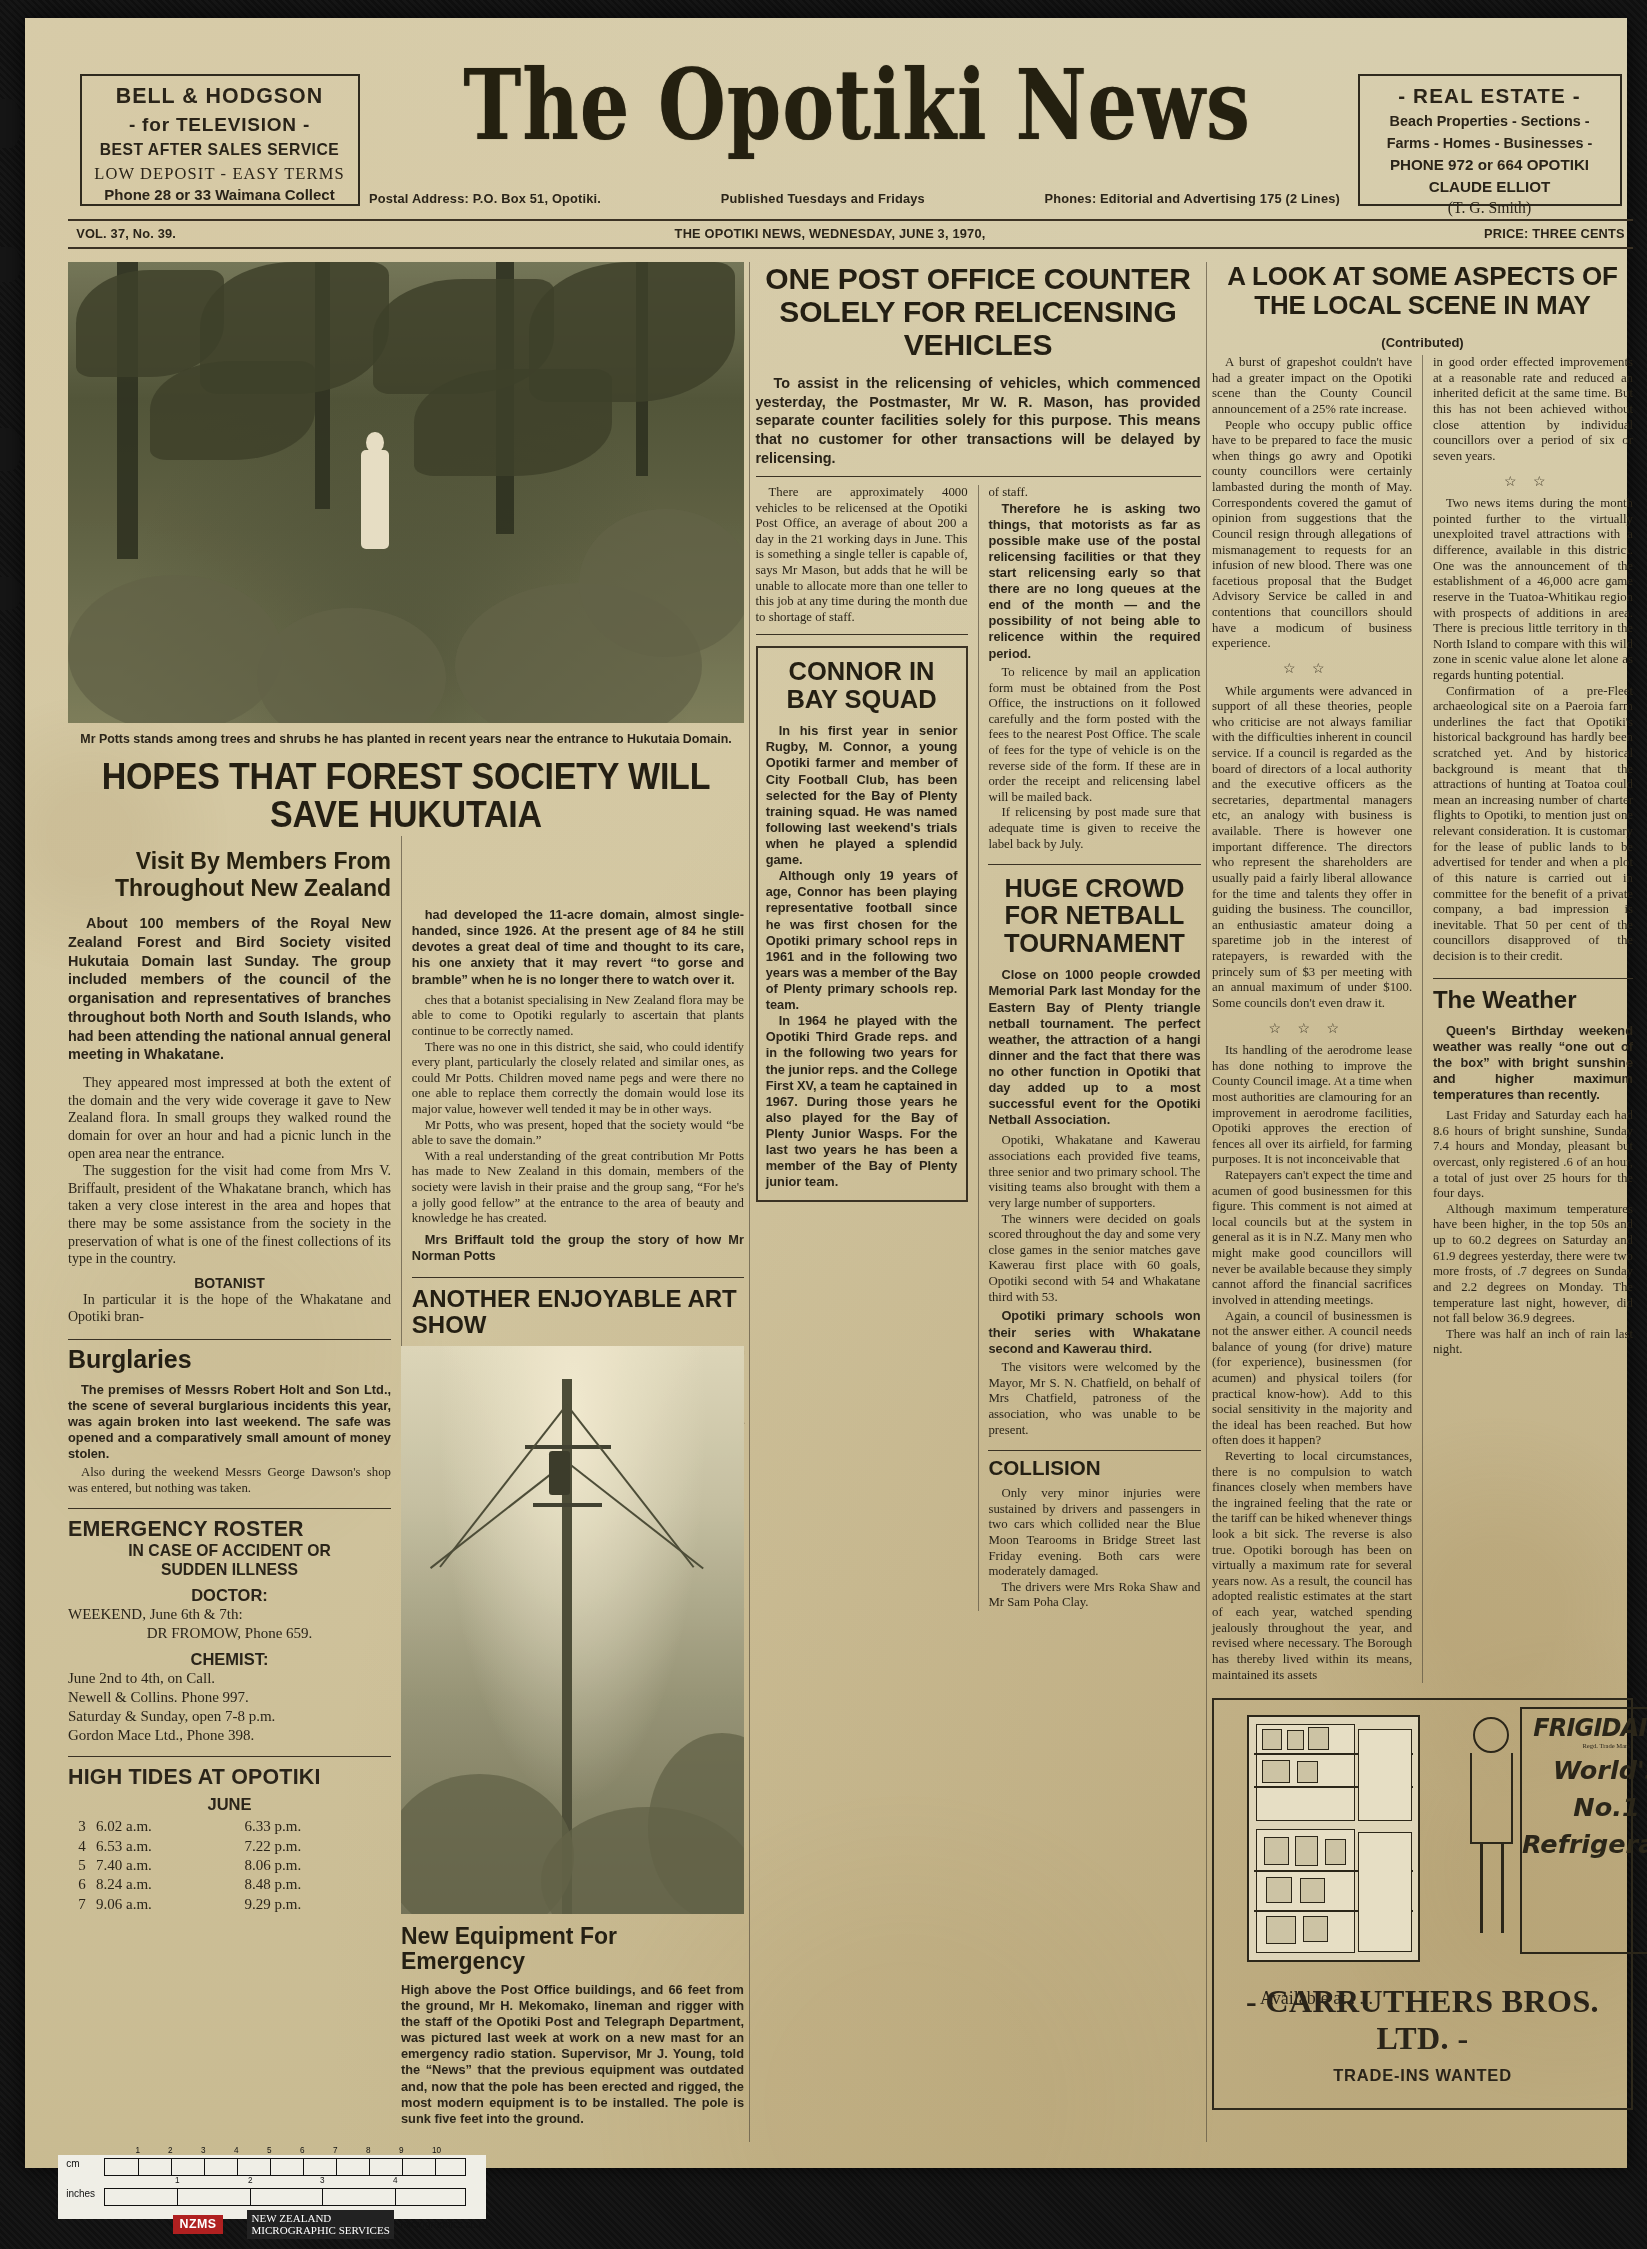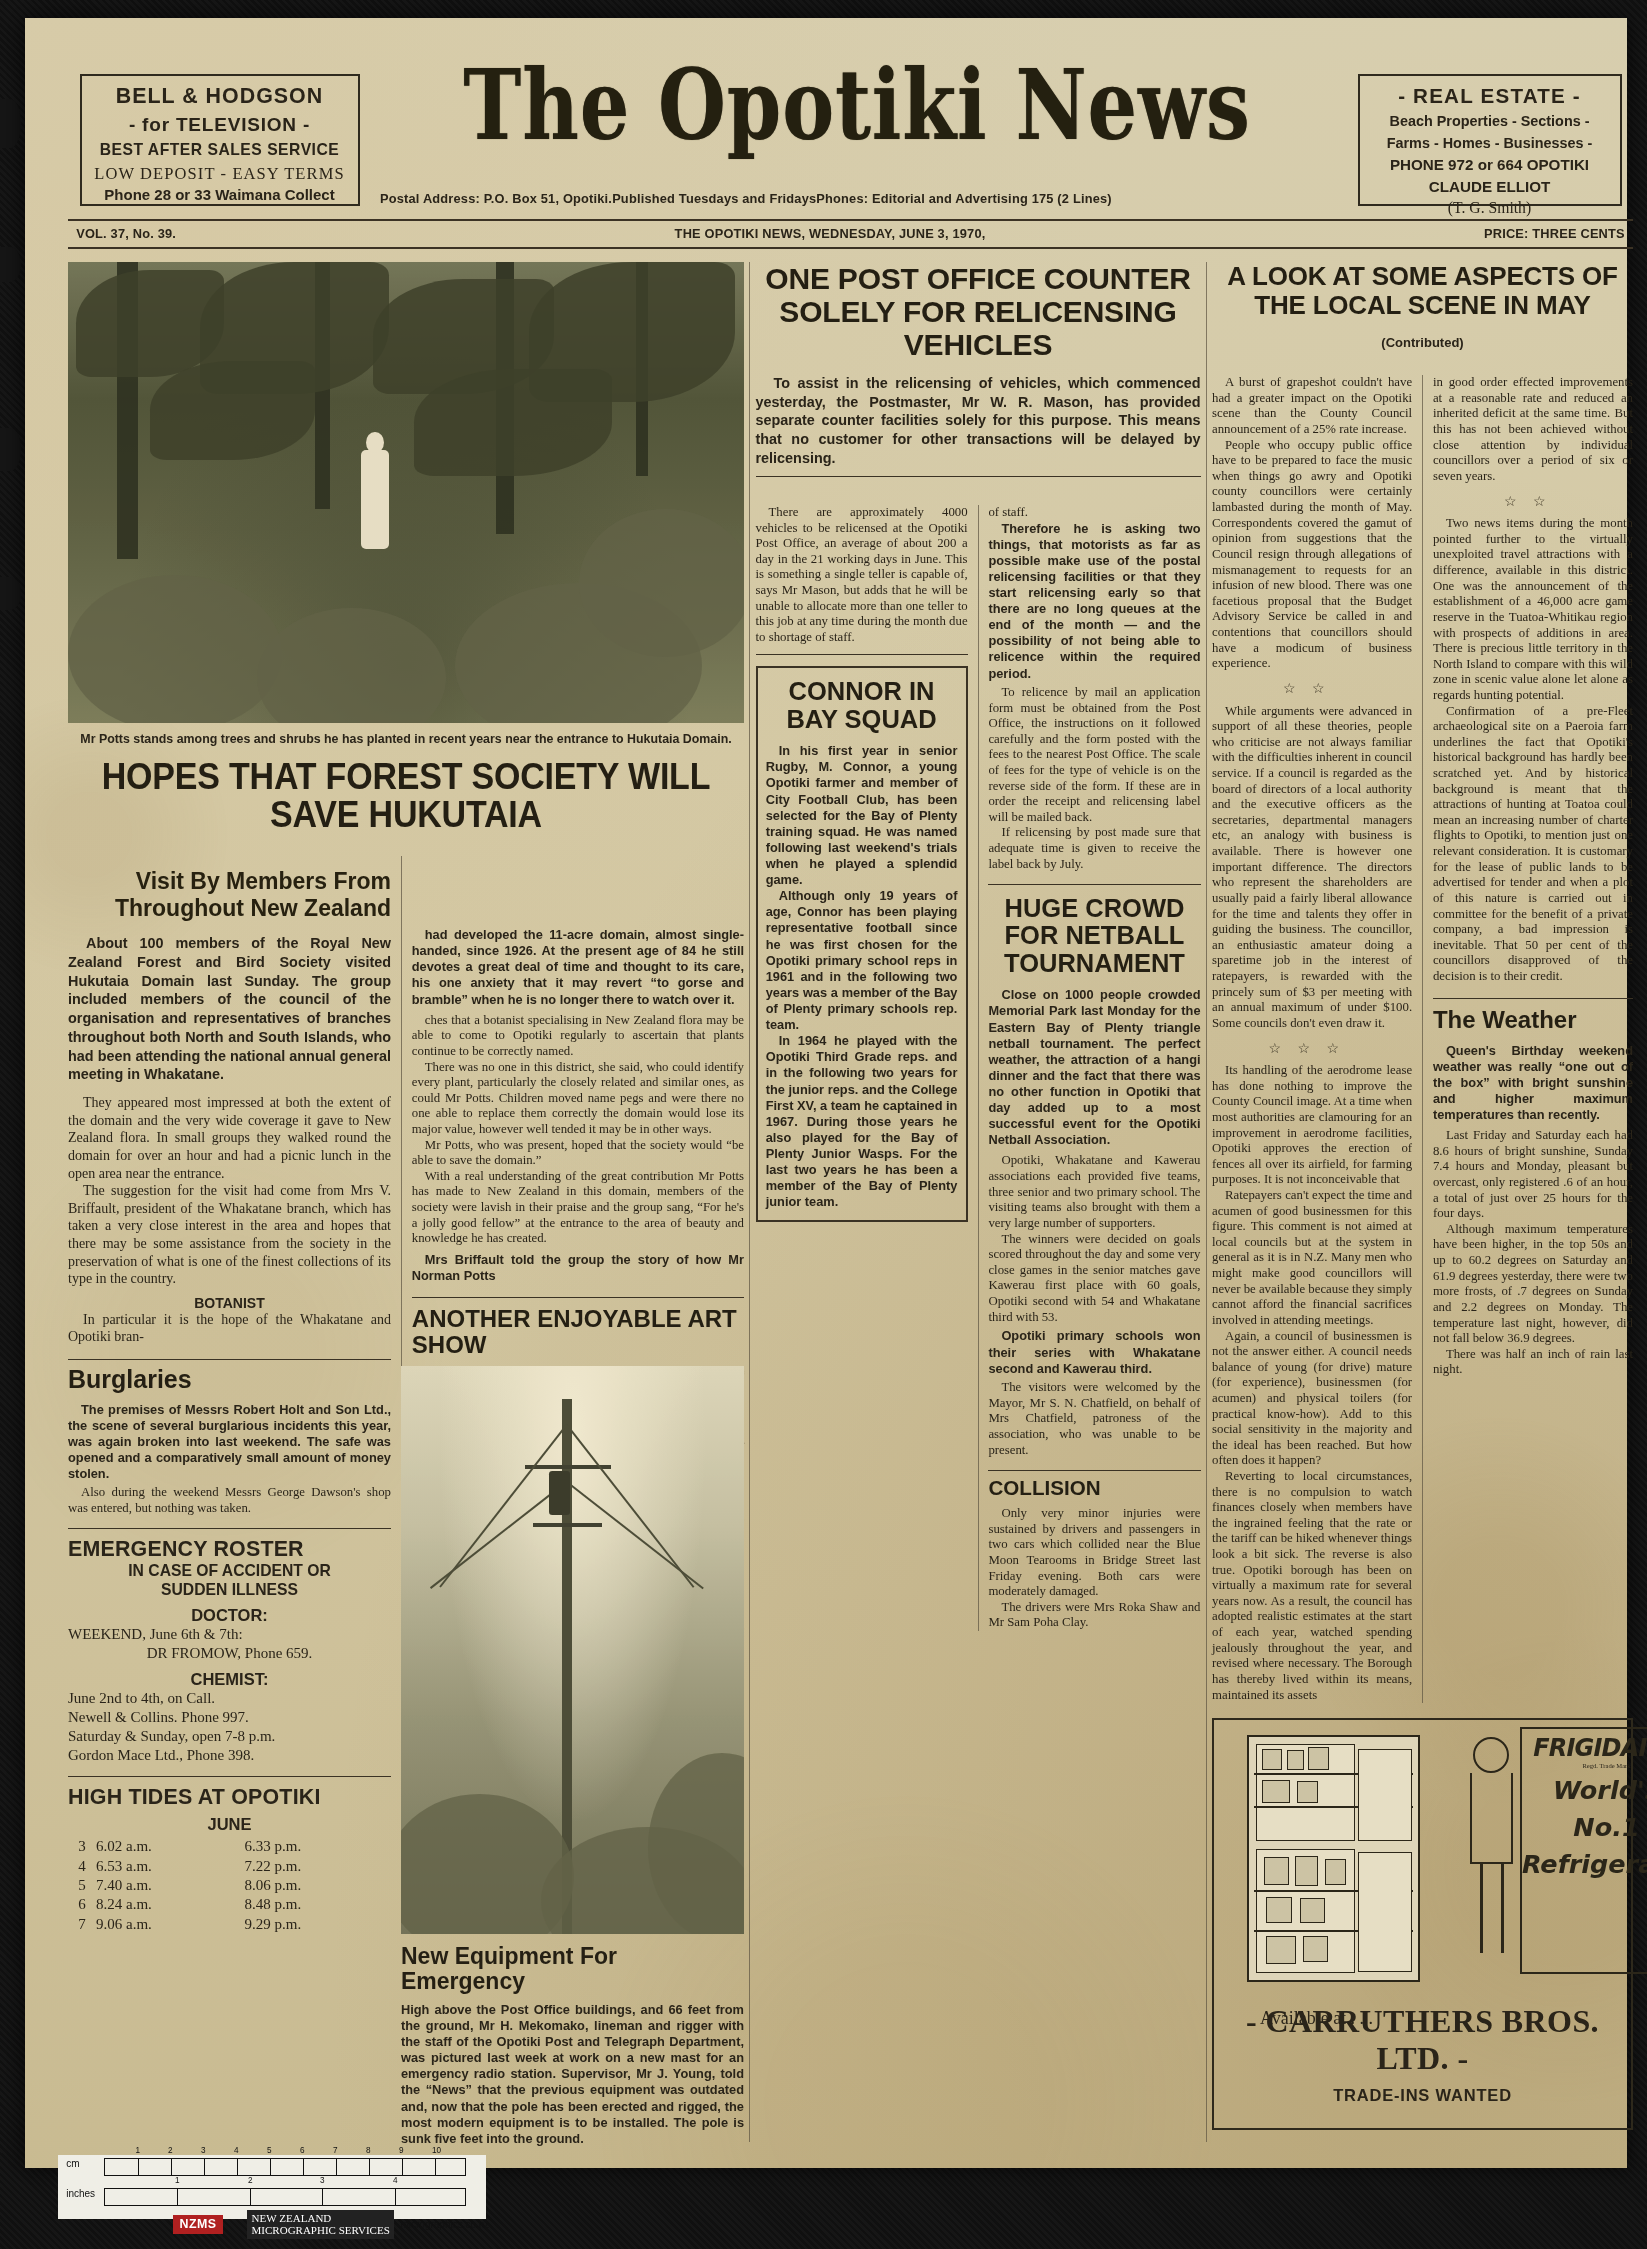--- a/index.html
+++ b/index.html
@@ -72,24 +72,25 @@
   #nameplate{
     position:absolute; left:306px; right:293px; top:6.6px; text-align:center;
   }
   #nameplate .title{
     font-family:"DejaVu Serif", serif; font-weight:bold; font-size:78px;
     letter-spacing:0.8px; line-height:1.0; color:#24200f;
     text-shadow:0 0 0.8px rgba(40,34,18,.6);
     transform:scaleY(1.25); transform-origin:top center;
   }
   #imprint{
-    position:absolute; left:312px; right:293px; top:142px;
-    display:flex; justify-content:flex-start;
+    position:absolute; left:301px; right:293px; top:142px;
+    display:flex; justify-content:space-between;
     font-family:"Liberation Sans",sans-serif; font-weight:bold; font-size:12.8px;
     letter-spacing:0.2px;
+    gap:11px;
   }
   #volbar{
     position:absolute; left:0; right:0; top:170px;
     border-top:2.5px double #3b3223; border-bottom:2.5px double #3b3223;
     padding:5px 8.2px 5.8px;
     display:flex; justify-content:space-between;
     font-family:"Liberation Sans",sans-serif; font-weight:bold; font-size:12.8px;
     letter-spacing:0.2px;
   }
 
@@ -119,21 +120,21 @@
   .body p{ text-indent:15px; margin:0; }
   .bodysm{ font-family:"Liberation Serif",serif; font-size:12.8px; line-height:1.22; text-align:justify; }
   .bodysm p{ text-indent:13px; margin:0; }
   .boldsm{ font-family:"Liberation Sans",sans-serif; font-weight:bold; font-size:12.8px; line-height:1.26; text-align:justify;}
   .boldsm p{ text-indent:13px; margin:0;}
   .caption{ font-family:"Liberation Sans",sans-serif; font-weight:bold; font-size:12.4px; line-height:1.35; text-align:center; padding:8.2px 11.5px 5px;}
   .kicker{ font-family:"Liberation Sans",sans-serif; font-weight:bold; font-size:13px; text-align:center; margin:6.6px 0 5px;}
   .stars{ text-align:center; font-size:14px; letter-spacing:16.5px; margin:8.2px 0 6.6px; color:#3b3322;}
 
   .subcols2{ display:flex; gap:10px; }
-  .subcols2 > div{ flex:1; min-width:0;margin-top:20px; }
+  .subcols2 > div{ flex:1; min-width:0; }
   .vsep{ width:0.8px; background:#5d5240; opacity:.7; flex:0 0 0.8px !important; }
   .double-box{ border:2.5px double #3a3223; padding:10px 8.2px; }
 
   
   .photo{ position:relative; overflow:hidden; filter:contrast(1.02) sepia(.18); }
   #photo1{ height:461px;
     background:
       radial-gradient(ellipse at 50% 88%, rgba(60,66,42,.55), rgba(0,0,0,0) 60%),
       linear-gradient(180deg,#6e7355 0%,#4e5436 30%,#5b6040 58%,#767a55 100%);
   }

